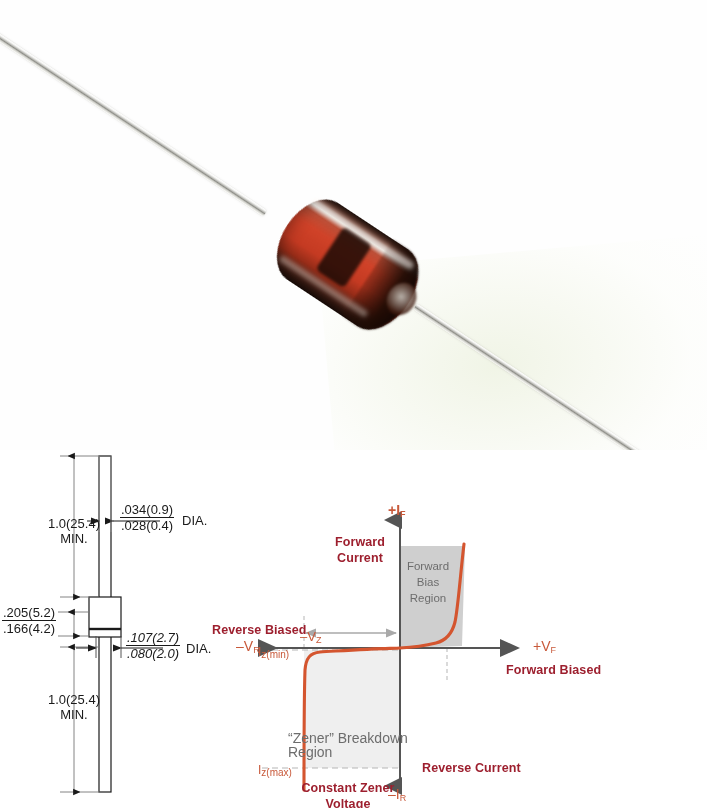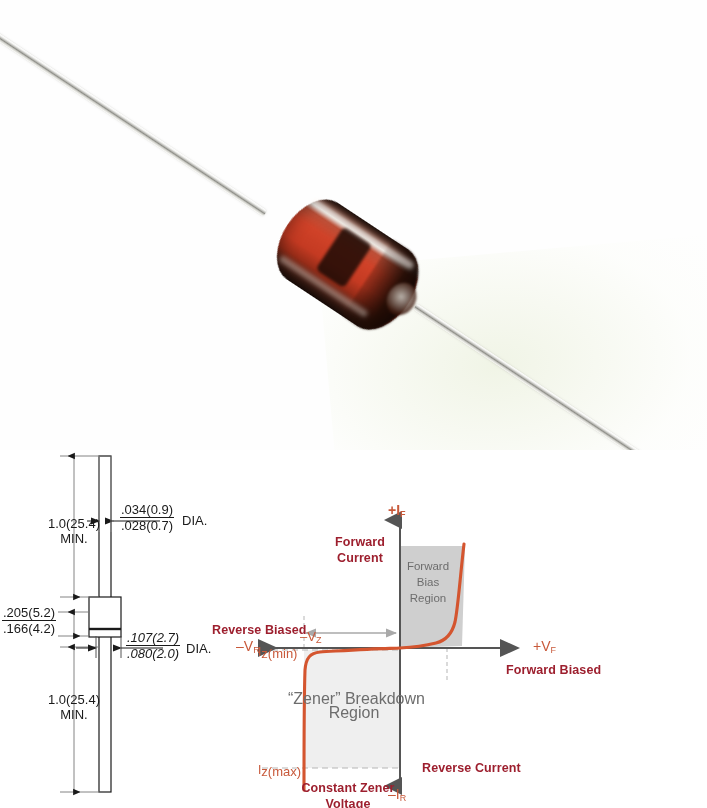--- a/index.html
+++ b/index.html
@@ -164,36 +164,37 @@
   .orange-lab {
     color: #c8593a;
     font-size: 14px;
   }
   .orange-lab .sub {
     font-size: 9px;
     vertical-align: -2px;
   }
   .grey-lab {
     color: #6d6d6d;
-    font-size: 16px;
+    font-size: 14px;
     line-height: 13.5px;
-    text-align: center;
+    text-align: left;
+    margin-top: 40px;
   }
   .dark-lab {
     color: #444444;
     font-size: 12.5px;
     line-height: 14px;
     text-align: center;
   }
   .dark-lab .sub { font-size: 8px; vertical-align: -2px; }
   .tiny-orange {
     color: #c8593a;
     font-size: 12px;
   }
-  .tiny-orange .sub { font-size: 13px; vertical-align: -2px; }
+  .tiny-orange .sub { font-size: 10px; vertical-align: -2px; }
 </style>
 </head>
 <body>
 
 <div id="page">
 
   <div id="photo">
     <div class="tint"></div>
     <div class="lead lead-top"></div>
     <div class="lead lead-bottom"></div>
@@ -268,21 +269,21 @@
 
     
     <div class="frac dlabel" style="left:2px; top:165px;">
       <span class="num">.205(5.2)</span>
       <span class="den">.166(4.2)</span>
     </div>
 
     
     <div class="frac dlabel" style="left:120px; top:62px;">
       <span class="num">.034(0.9)</span>
-      <span class="den">.028(0.7)</span>
+      <span class="den">.028(0.4)</span>
     </div>
     <div class="dlabel" style="left:182px; top:73px;">DIA.</div>
 
     
     <div class="frac dlabel" style="left:126px; top:190px;font-style:italic;">
       <span class="num">.107(2.7)</span>
       <span class="den">.080(2.0)</span>
     </div>
     <div class="dlabel" style="left:186px; top:201px;">DIA.</div>
   </div>

